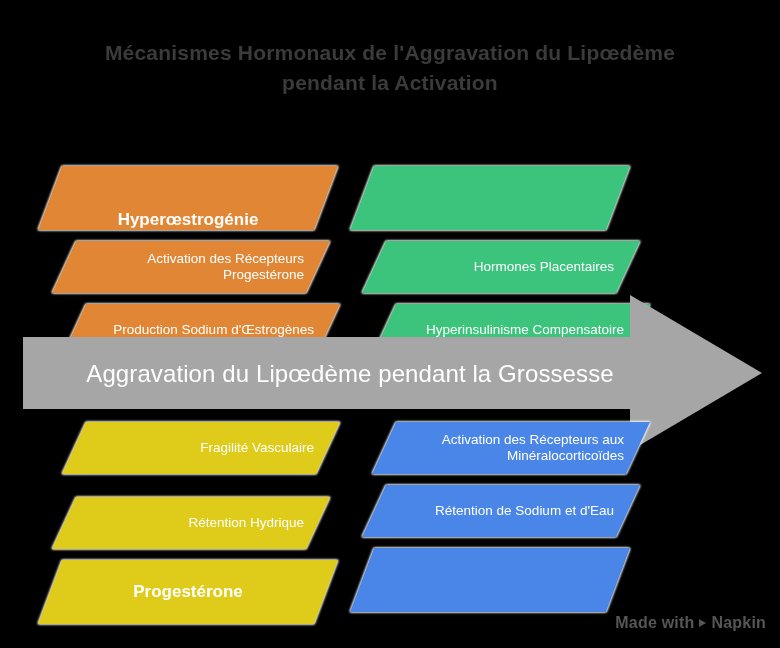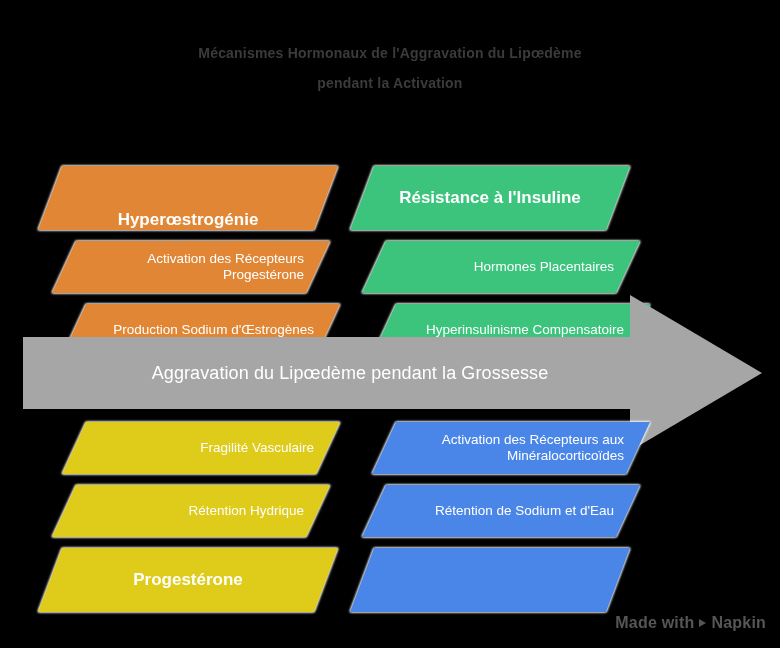--- a/index.html
+++ b/index.html
@@ -7,21 +7,21 @@
     width:780px;height:648px;position:relative;overflow:hidden;
     font-family:"Liberation Sans", sans-serif;
     background:#000;
   }
 
   
   #title{
     position:absolute; left:0; top:38px; width:780px;
     text-align:center;
     color:#3b3b3b;
-    font-size:14px;
+    font-size:21px;
     font-weight:bold;
     line-height:30px;
     letter-spacing:.2px;
   }
   #title .l{display:block;}
 
   
   #arrow-wrap{
     position:absolute; left:20px; top:292px; width:745px; height:163px;
   }
@@ -29,21 +29,21 @@
     position:absolute; inset:0;
     background:#a6a6a6;
     -webkit-clip-path:polygon(3px 45px, 610px 45px, 610px 3px, 742px 81px, 610px 159px, 610px 117px, 3px 117px);
     clip-path:polygon(3px 45px, 610px 45px, 610px 3px, 742px 81px, 610px 159px, 610px 117px, 3px 117px);
     filter:drop-shadow(0 0 1.2px #ffffff) drop-shadow(0 0 1.2px #ffffff);
   }
   #arrow-label{
     position:absolute; left:0; top:0; width:660px; height:163px;
     display:flex; align-items:center; justify-content:center;
     color:#ffffff;
-    font-size:18px;
+    font-size:24px;
     letter-spacing:.1px;
     pointer-events:none;
   }
 
   
   .col{position:absolute;}
   .col-left{left:0px; width:360px;}
   .col-right{left:340px; width:360px;}
 
   .pg{
@@ -117,21 +117,20 @@
 
   <div class="pg sub c-orange r-sub" style="width:278px;margin-left:62px;margin-top:11px;">
     <div class="bg"></div>
     <div class="inner">Production Sodium d'Œstrogènes</div>
   </div>
 </div>
 
 <div class="col col-right" style="top:166px;">
   <div class="pg head c-green r-head" style="width:280px;margin-left:10px;">
     <div class="bg"></div>
-    <div class="inner">Résistance à l'Insuline</div>
   </div>
 
   <div class="pg sub c-green r-sub" style="width:278px;margin-left:22px;margin-top:11px;">
     <div class="bg"></div>
     <div class="inner">Hormones Placentaires</div>
   </div>
 
   <div class="pg sub c-green r-sub" style="width:278px;margin-left:32px;margin-top:11px;">
     <div class="bg"></div>
     <div class="inner">Hyperinsulinisme Compensatoire</div>
@@ -142,21 +141,21 @@
   <div id="arrow-shape"></div>
   <div id="arrow-label">Aggravation du Lipœdème pendant la Grossesse</div>
 </div>
 
 <div class="col col-left" style="top:422px;">
   <div class="pg sub c-yellow r-sub" style="width:278px;margin-left:62px;">
     <div class="bg"></div>
     <div class="inner">Fragilité Vasculaire</div>
   </div>
 
-  <div class="pg sub c-yellow r-sub" style="width:278px;margin-left:52px;margin-top:11px;">
+  <div class="pg sub c-yellow r-sub" style="width:278px;margin-left:52px;margin-top:23px;">
     <div class="bg"></div>
     <div class="inner">Rétention Hydrique</div>
   </div>
 
   <div class="pg head c-yellow r-head" style="width:300px;margin-left:38px;margin-top:11px;">
     <div class="bg"></div>
     <div class="inner">Progestérone</div>
   </div>
 </div>
 

